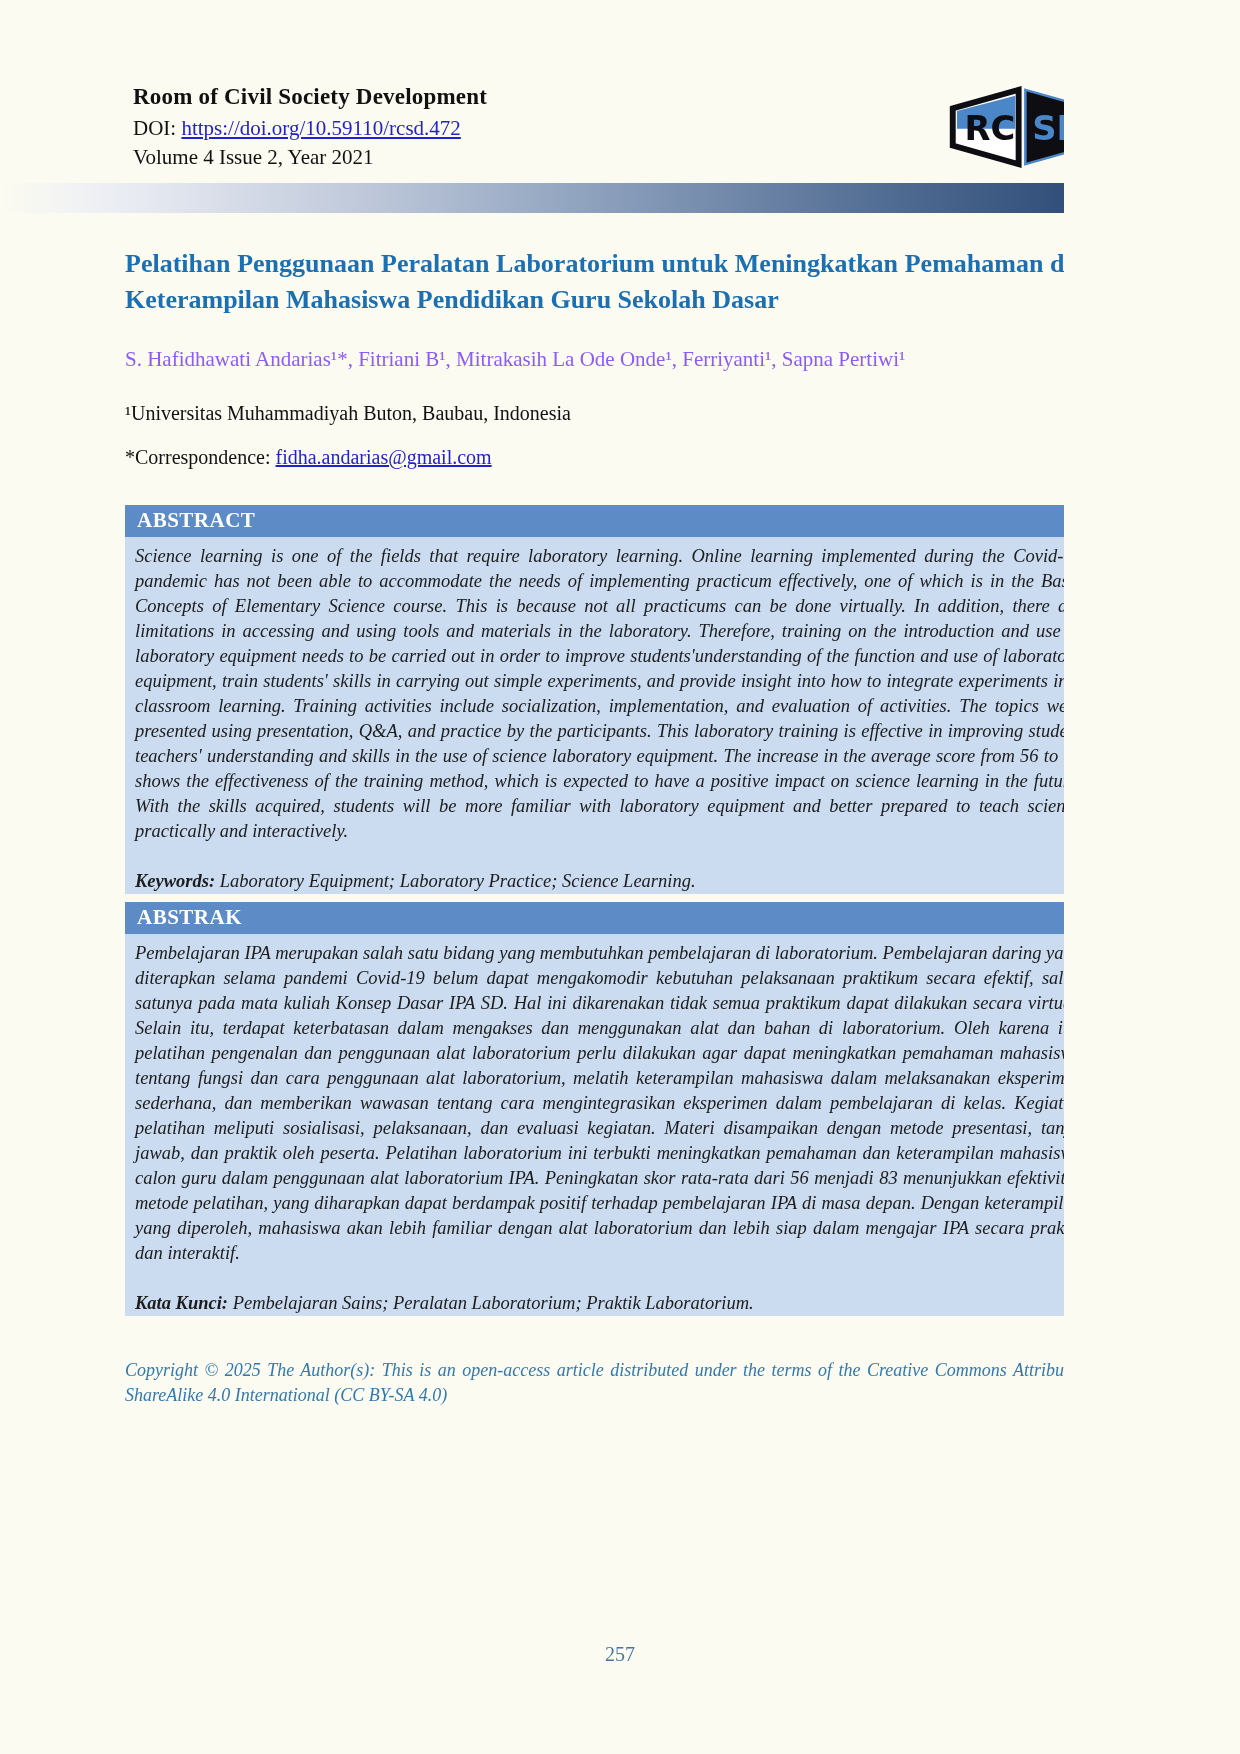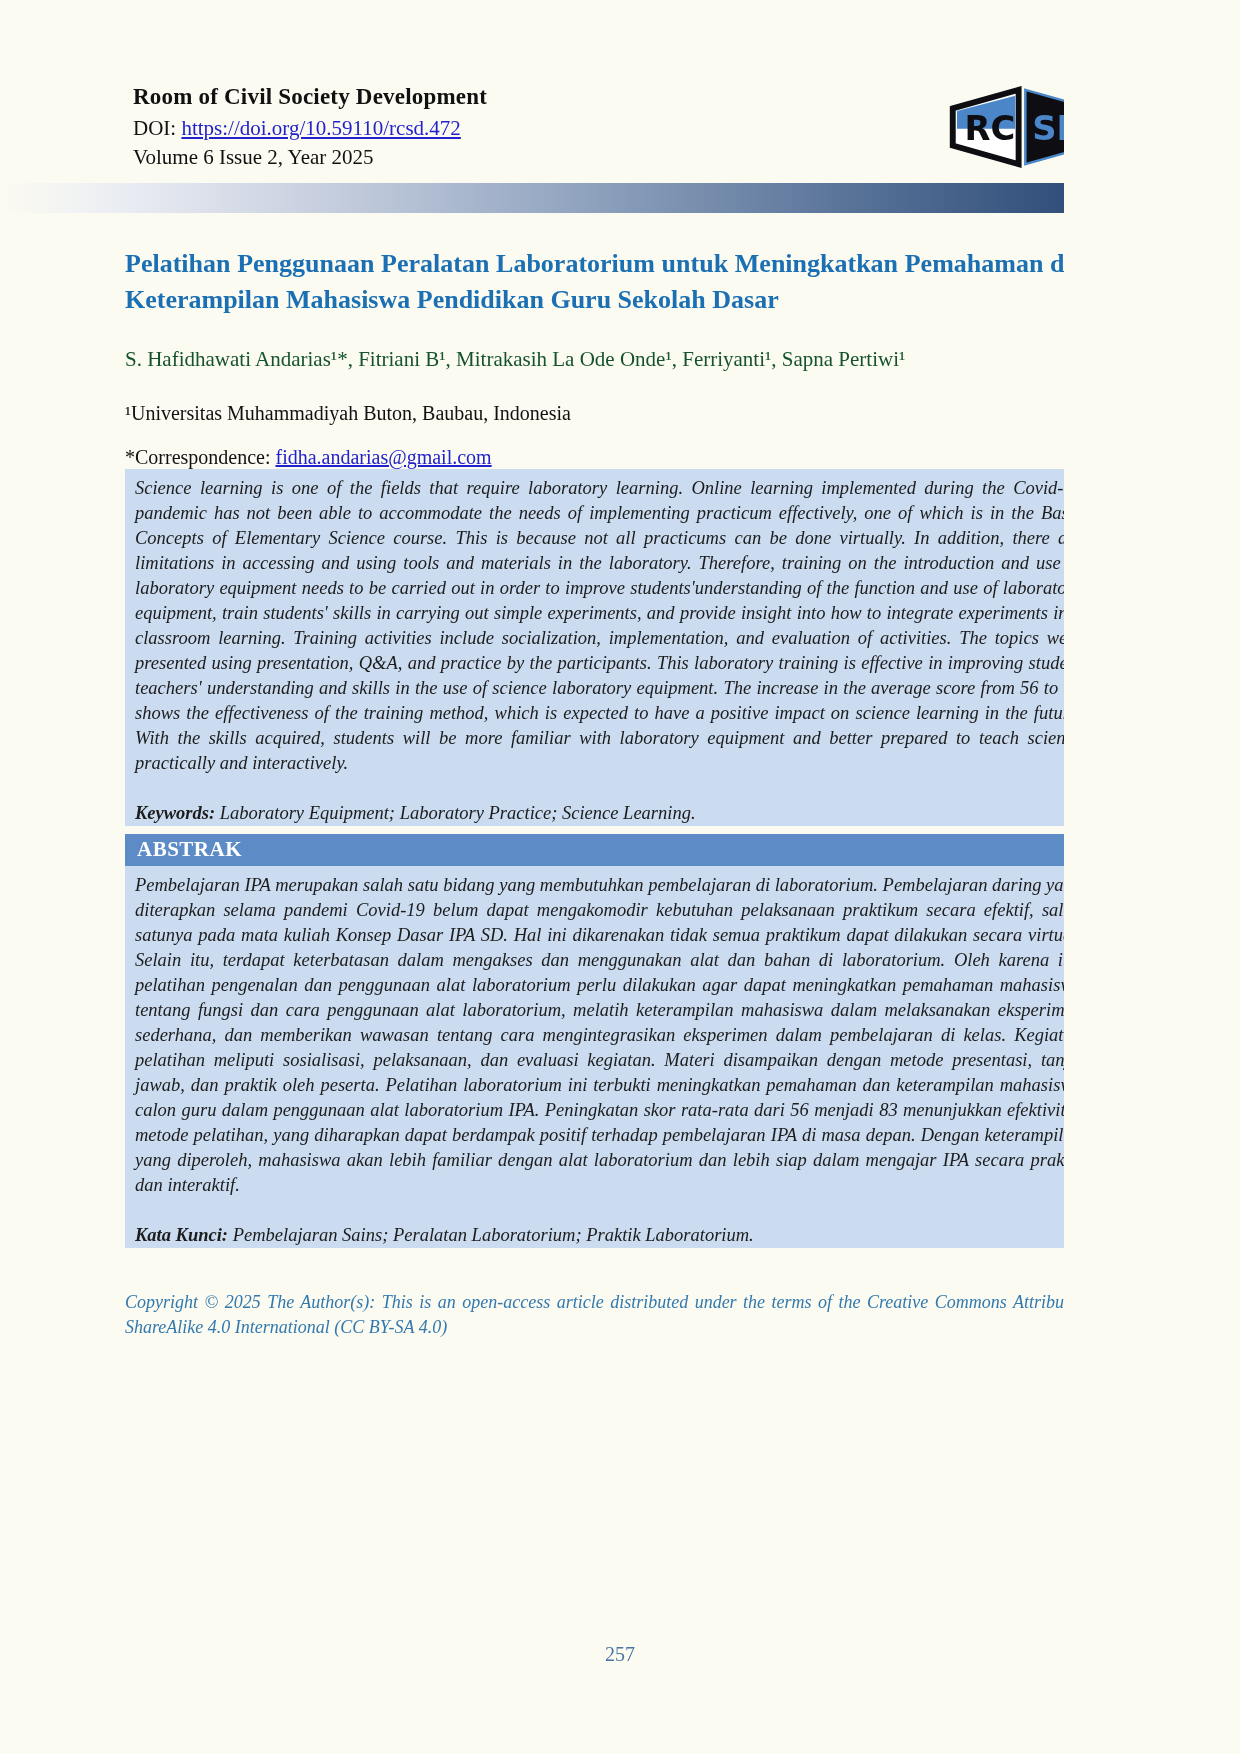--- a/index.html
+++ b/index.html
@@ -62,21 +62,21 @@
     font-size: 26px;
     font-weight: bold;
     line-height: 36px;
     text-align: justify;
   }
   .authors-line {
     margin-top: 26px;
     font-size: 21px;
     line-height: 31px;
     text-align: justify;
-    color: #14532d;
+    color: #8b5cf6;
   }
   .affiliation-line {
     margin-top: 27px;
     font-size: 20px;
     color: #111;
   }
   .correspondence-line {
     margin-top: 21px;
     font-size: 20px;
     color: #111;
@@ -127,21 +127,21 @@
 </head>
 <body>
 
 <div class="page">
 
   <div class="header-block">
     <div class="journal-title">Room of Civil Society Development</div>
     <div class="doi-line">
       <span>DOI: </span><a class="link">https://doi.org/10.59110/rcsd.472</a>
     </div>
-    <div class="volume-line">Volume 6 Issue 2, Year 2025</div>
+    <div class="volume-line">Volume 4 Issue 2, Year 2021</div>
   </div>
 
   <div class="logo">
     <svg viewBox="0 0 180 100" width="152" height="86">
       <polygon points="8,28 86,6 86,94 8,72" fill="#ffffff" stroke="#0d0d12" stroke-width="7"></polygon>
       <polygon points="13,31 82,13 82,52 13,52" fill="#4a86c8"></polygon>
       <polygon points="94,6 172,28 172,72 94,94" fill="#0d0d12" stroke="#4a86c8" stroke-width="3"></polygon>
       <text x="22" y="66" font-size="40" fill="#0d0d12">RC</text>
       <text x="102" y="66" font-size="40" fill="#4a86c8">SD</text>
     </svg>
@@ -154,20 +154,21 @@
     <div class="article-title">Pelatihan Penggunaan Peralatan Laboratorium untuk Meningkatkan Pemahaman dan Keterampilan Mahasiswa Pendidikan Guru Sekolah Dasar</div>
 
     <div class="authors-line">S. Hafidhawati Andarias¹*, Fitriani B¹, Mitrakasih La Ode Onde¹, Ferriyanti¹, Sapna Pertiwi¹</div>
 
     <div class="affiliation-line">¹Universitas Muhammadiyah Buton, Baubau, Indonesia</div>
 
     <div class="correspondence-line">
       <span>*Correspondence: </span><a class="link">fidha.andarias@gmail.com</a>
     </div>
 
+    <div class="section-heading">ABSTRACT</div>
     <div class="section-body">
       <div>Science learning is one of the fields that require laboratory learning. Online learning implemented during the Covid-19 pandemic has not been able to accommodate the needs of implementing practicum effectively, one of which is in the Basic Concepts of Elementary Science course. This is because not all practicums can be done virtually. In addition, there are limitations in accessing and using tools and materials in the laboratory. Therefore, training on the introduction and use of laboratory equipment needs to be carried out in order to improve students'understanding of the function and use of laboratory equipment, train students' skills in carrying out simple experiments, and provide insight into how to integrate experiments into classroom learning. Training activities include socialization, implementation, and evaluation of activities. The topics were presented using presentation, Q&amp;A, and practice by the participants. This laboratory training is effective in improving student teachers' understanding and skills in the use of science laboratory equipment. The increase in the average score from 56 to 83 shows the effectiveness of the training method, which is expected to have a positive impact on science learning in the future. With the skills acquired, students will be more familiar with laboratory equipment and better prepared to teach science practically and interactively.</div>
       <div class="keywords-line">
         <span class="kw-label">Keywords:</span><span> Laboratory Equipment; Laboratory Practice; Science Learning.</span>
       </div>
     </div>
 
     <div class="section-heading second">ABSTRAK</div>
     <div class="section-body">
       <div>Pembelajaran IPA merupakan salah satu bidang yang membutuhkan pembelajaran di laboratorium. Pembelajaran daring yang diterapkan selama pandemi Covid-19 belum dapat mengakomodir kebutuhan pelaksanaan praktikum secara efektif, salah satunya pada mata kuliah Konsep Dasar IPA SD. Hal ini dikarenakan tidak semua praktikum dapat dilakukan secara virtual. Selain itu, terdapat keterbatasan dalam mengakses dan menggunakan alat dan bahan di laboratorium. Oleh karena itu, pelatihan pengenalan dan penggunaan alat laboratorium perlu dilakukan agar dapat meningkatkan pemahaman mahasiswa tentang fungsi dan cara penggunaan alat laboratorium, melatih keterampilan mahasiswa dalam melaksanakan eksperimen sederhana, dan memberikan wawasan tentang cara mengintegrasikan eksperimen dalam pembelajaran di kelas. Kegiatan pelatihan meliputi sosialisasi, pelaksanaan, dan evaluasi kegiatan. Materi disampaikan dengan metode presentasi, tanya jawab, dan praktik oleh peserta. Pelatihan laboratorium ini terbukti meningkatkan pemahaman dan keterampilan mahasiswa calon guru dalam penggunaan alat laboratorium IPA. Peningkatan skor rata-rata dari 56 menjadi 83 menunjukkan efektivitas metode pelatihan, yang diharapkan dapat berdampak positif terhadap pembelajaran IPA di masa depan. Dengan keterampilan yang diperoleh, mahasiswa akan lebih familiar dengan alat laboratorium dan lebih siap dalam mengajar IPA secara praktis dan interaktif.</div>

